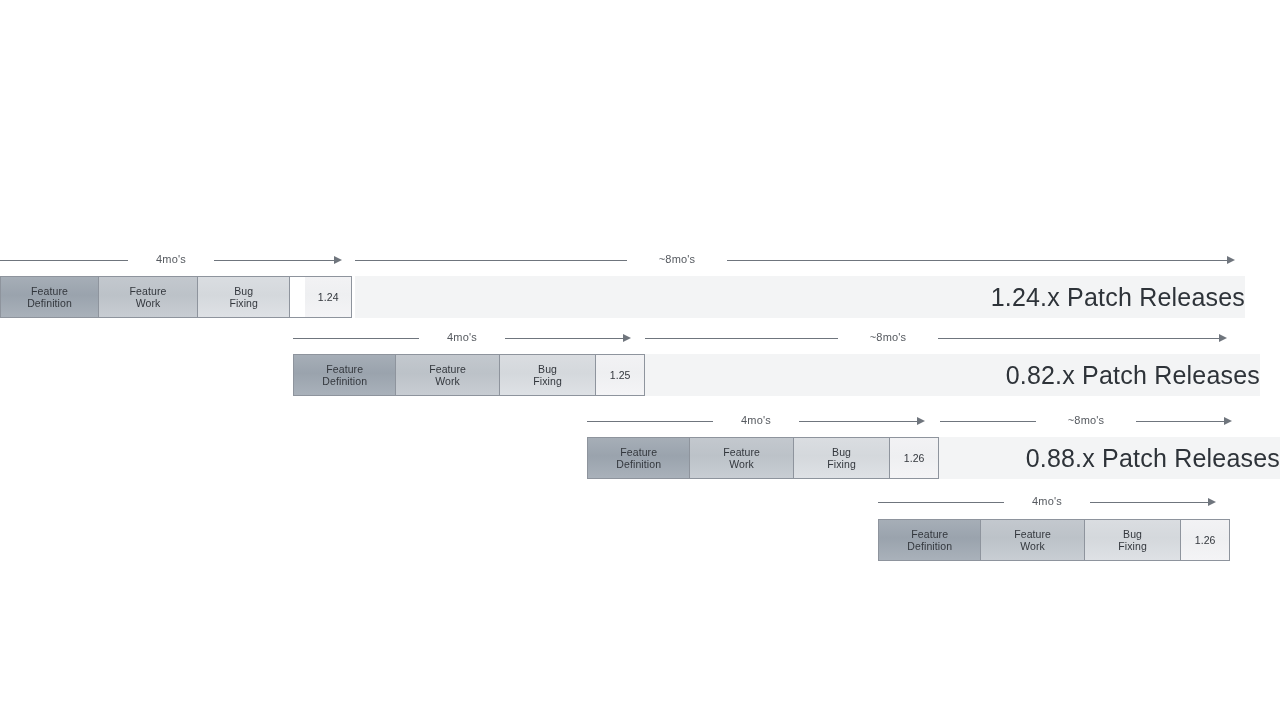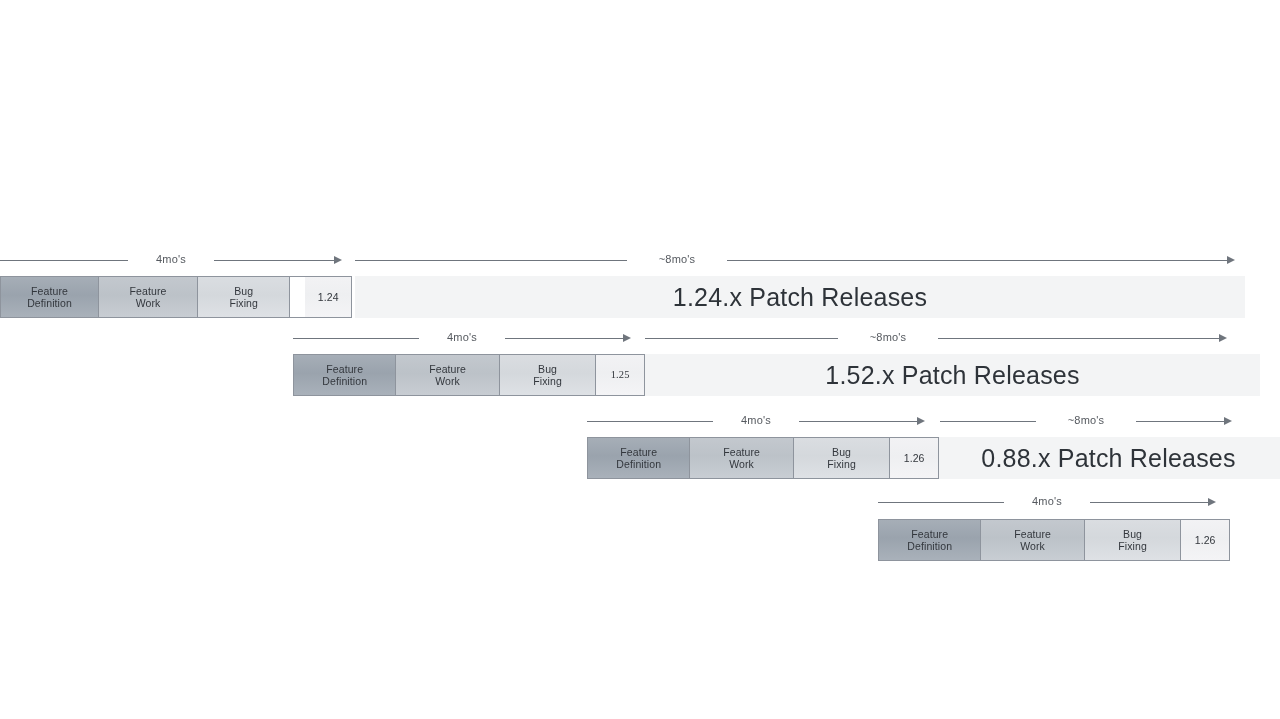--- a/index.html
+++ b/index.html
@@ -71,21 +71,21 @@
   .phase-line { display: block; }
 
   
   .patch-band {
     position: absolute;
     height: 42px;
     box-sizing: border-box;
     background: #f3f4f5;
     display: flex;
     align-items: center;
-    justify-content: center;
+    justify-content: flex-end;
   }
   .patch-label {
     font-size: 25px;
     font-weight: 400;
     color: #2e3339;
     letter-spacing: 0.2px;
     white-space: nowrap;
   }
 
   
@@ -173,37 +173,37 @@
     </div>
 
     <div class="duration" style="left:645px; top:328px; width:582px;">
       <div class="rule-left" style="left:0px; width:193px;"></div>
       <div class="duration-text" style="left:193px; width:100px;">~8mo's</div>
       <div class="rule-right" style="left:293px; width:281px;"></div>
       <div class="arrow-head" style="left:574px;"></div>
     </div>
 
     <div class="patch-band" style="left:645px; top:354px; width:615px;">
-      <span class="patch-label">1.52.x Patch Releases</span>
+      <span class="patch-label">0.82.x Patch Releases</span>
     </div>
 
     <div class="phase-bar" style="left:293px; top:354px; width:352px;">
       <div class="phase phase-feature-definition" style="width:103px;">
         <span class="phase-line">Feature</span>
         <span class="phase-line">Definition</span>
       </div>
       <div class="phase phase-feature-work" style="width:104px;">
         <span class="phase-line">Feature</span>
         <span class="phase-line">Work</span>
       </div>
       <div class="phase phase-bug-fixing" style="width:97px;">
         <span class="phase-line">Bug</span>
         <span class="phase-line">Fixing</span>
       </div>
-      <div class="phase phase-version" style="width:48px;font-family:Liberation Serif, serif;">
+      <div class="phase phase-version" style="width:48px;">
         <span class="phase-line">1.25</span>
       </div>
     </div>
   </div>
 
   <div class="release-row">
 
     <div class="duration" style="left:587px; top:411px; width:338px;">
       <div class="rule-left" style="left:0px; width:126px;"></div>
       <div class="duration-text" style="left:126px; width:86px;">4mo's</div>

